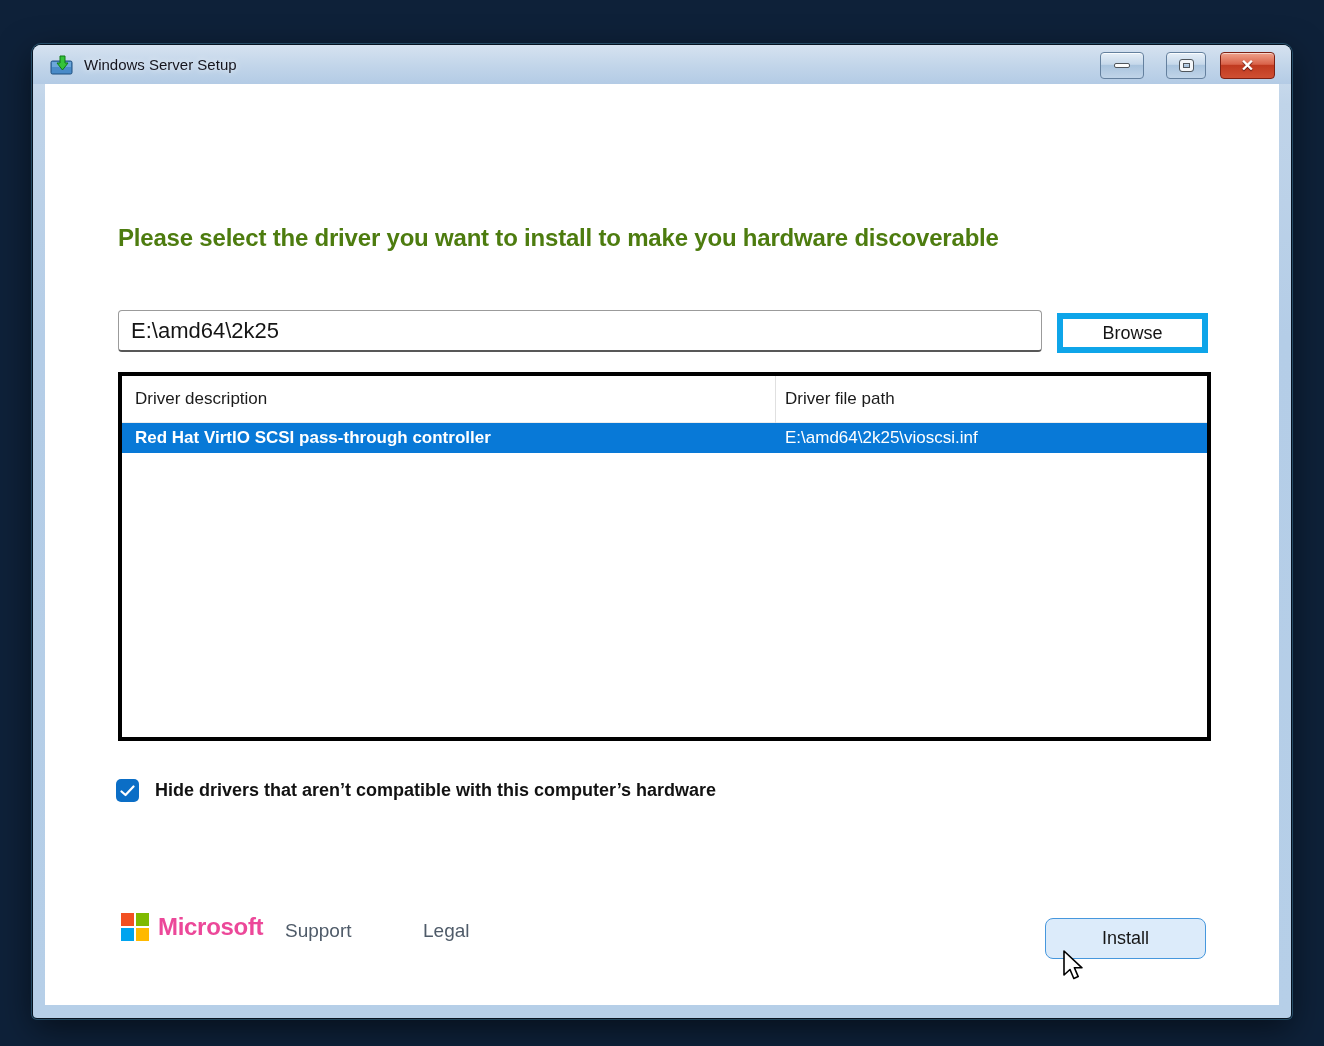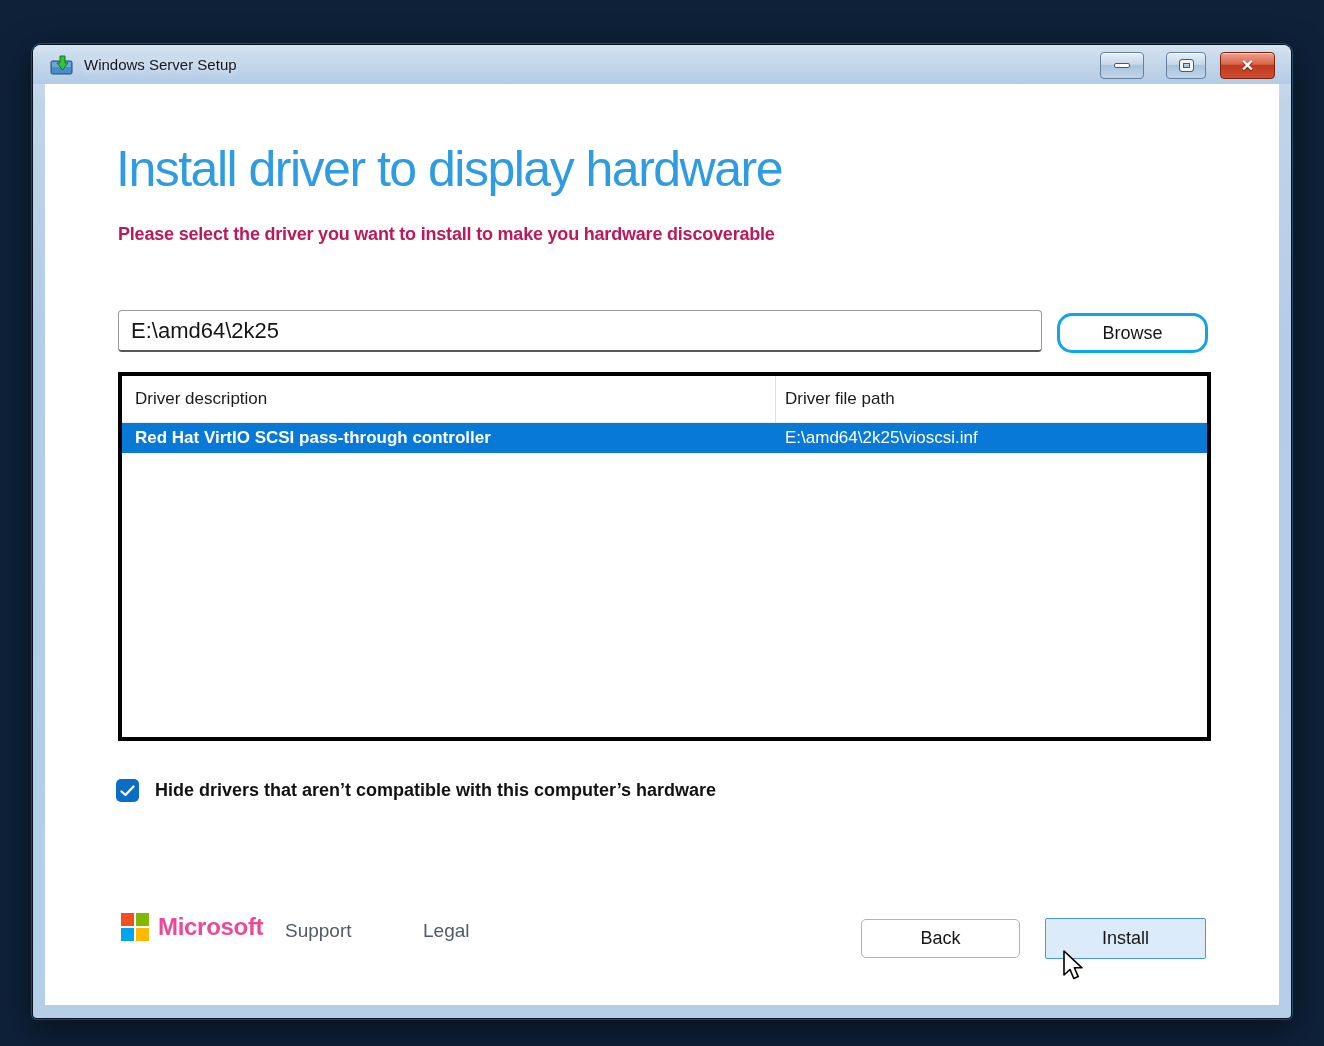--- a/index.html
+++ b/index.html
@@ -53,33 +53,33 @@
     background:#ffffff;
   }
 
   .page-heading {
     position:absolute; left:71px; top:56px;
     font-size:50px; font-weight:300; letter-spacing:-1.5px;
     color:#2f9be0; white-space:nowrap;
   }
   .page-subtitle {
     position:absolute; left:73px; top:140px;
-    font-size:18px; font-weight:600; letter-spacing:-0.2px; color:#be185d;
+    font-size:24px; font-weight:600; letter-spacing:-0.2px; color:#4d7c0f;
   }
 
   
   .path-input {
     position:absolute; left:73px; top:226px; width:924px; height:42px;
     border:1px solid #9b9b9b; border-bottom:2px solid #585858; border-radius:4px;
     font-family:"Liberation Sans", sans-serif; font-size:22px; color:#151515;
     padding:0 12px; outline:none; background:#fff;
   }
   .browse-btn {
     position:absolute; left:1012px; top:229px; width:151px; height:40px;
-    background:#ffffff; border:3px solid #0ea5e9; border-radius:15px;
+    background:#ffffff; border:6px solid #0ea5e9; border-radius:0;
     font-family:"Liberation Sans", sans-serif; font-size:18px; color:#151515;
     display:flex; align-items:center; justify-content:center; cursor:default;
   }
 
   
   .driver-table {
     position:absolute; left:73px; top:288px; width:1093px; height:369px;
     border:4px solid #000000; background:#fff;
   }
   .dt-header { position:relative; height:47px; border-bottom:1px solid #ededed; }
@@ -114,21 +114,21 @@
 
   
   .back-btn {
     position:absolute; left:816px; top:835px; width:159px; height:39px;
     background:#fff; border:1px solid #b3b3b3; border-radius:5px;
     font-size:18px; color:#151515; display:flex; align-items:center; justify-content:center;
     cursor:default;
   }
   .install-btn {
     position:absolute; left:1000px; top:834px; width:161px; height:41px;
-    background:#dcebfa; border:1.5px solid #4697dd; border-radius:2px;
+    background:#dcebfa; border:1.5px solid #4697dd; border-radius:8px;
     font-size:18px; color:#151515; display:flex; align-items:center; justify-content:center;
     cursor:default;
   }
   .cursor { position:absolute; left:1015px; top:866px; width:26px; height:32px; pointer-events:none; }
 </style>
 </head>
 <body>
 
 <div class="desktop">
   <div class="window">
@@ -148,21 +148,20 @@
             <div class="glyph-max"></div>
           </div>
         <div class="wbtn wbtn-close">
             <span class="glyph-close">✕</span>
           </div>
       </div>
     </div>
 
     <div class="client">
 
-      <div class="page-heading">Install driver to display hardware</div>
       <div class="page-subtitle">Please select the driver you want to install to make you hardware discoverable</div>
 
       <input class="path-input" type="text" value="E:\amd64\2k25" style="">
       <div class="browse-btn">Browse</div>
 
       <div class="driver-table">
         <div class="dt-header">
           <span class="col1">Driver description</span>
           <span class="col2">Driver file path</span>
           <div class="col-divider"></div>
@@ -187,21 +186,20 @@
           <div class="sq1"></div>
           <div class="sq2"></div>
           <div class="sq3"></div>
           <div class="sq4"></div>
         </div>
         <span class="ms-wordmark">Microsoft</span>
       </div>
       <span class="footer-link support">Support</span>
       <span class="footer-link legal">Legal</span>
 
-      <div class="back-btn">Back</div>
       <div class="install-btn">Install</div>
 
       <svg class="cursor" viewBox="0 0 26 32">
         <path d="M4 1 L4 25 L10 19.5 L13.8 28.5 L18.2 26.6 L14.4 17.8 L22 17.8 Z" fill="#ffffff" stroke="#000000" stroke-width="1.6" stroke-linejoin="round"></path>
       </svg>
 
     </div>
   </div>
 </div>
 

